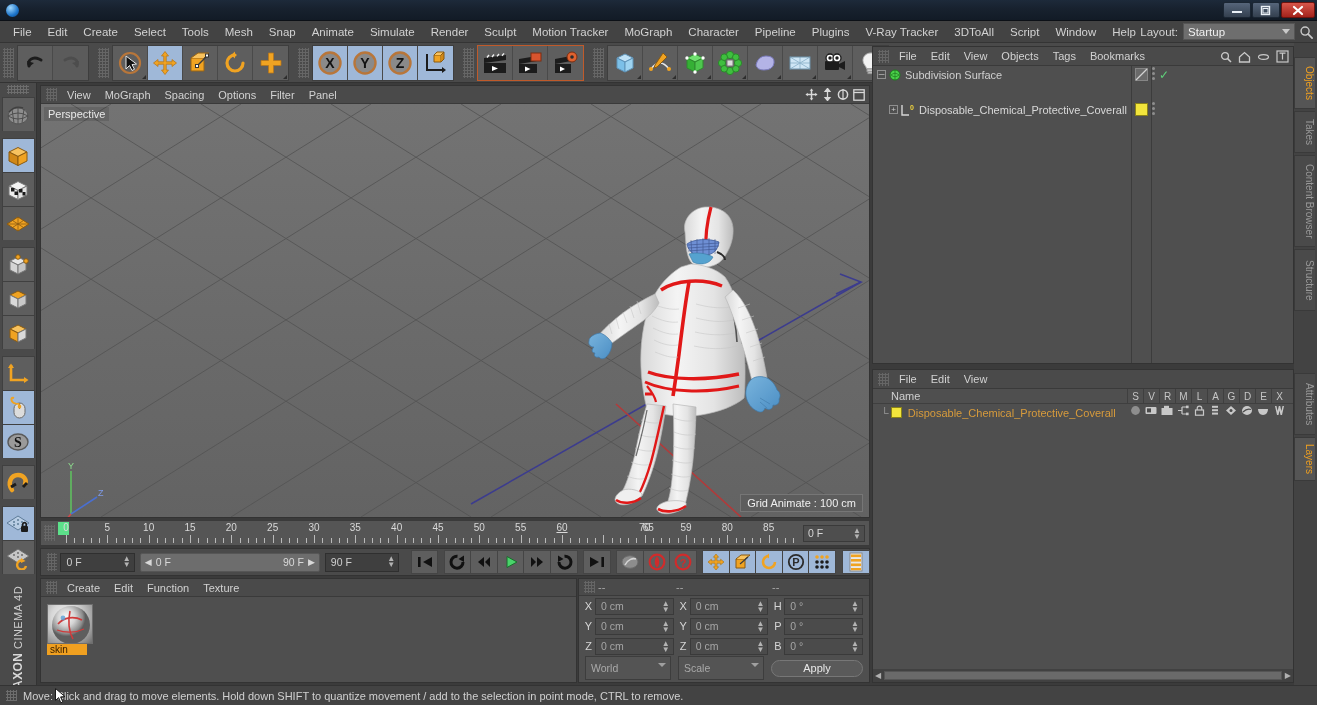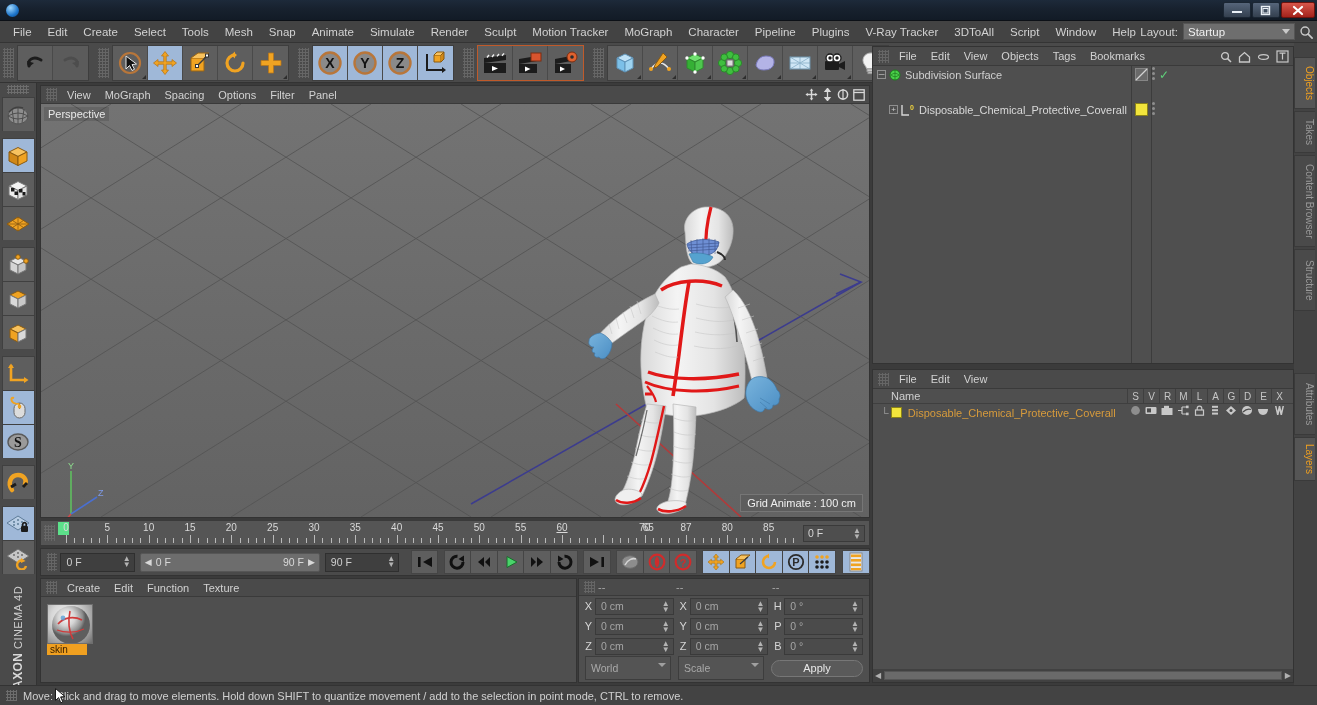--- a/index.html
+++ b/index.html
@@ -803,21 +803,21 @@
       <div class="tlnum" style="left: 214.667px;">25</div>
       <div class="tlnum" style="left: 256px;">30</div>
       <div class="tlnum" style="left: 297.333px;">35</div>
       <div class="tlnum" style="left: 338.667px;">40</div>
       <div class="tlnum" style="left: 380px;">45</div>
       <div class="tlnum" style="left: 421.333px;">50</div>
       <div class="tlnum" style="left: 462.667px;">55</div>
       <div class="tlnum" style="left: 504px; text-decoration: underline;">60</div>
       <div class="tlnum" style="left: 545.333px; margin-left: 45px;">65</div>
       <div class="tlnum" style="left: 586.667px;">70</div>
-      <div class="tlnum" style="left: 628px;">87</div>
+      <div class="tlnum" style="left: 628px;">59</div>
       <div class="tlnum" style="left: 669.333px;">80</div>
       <div class="tlnum" style="left: 710.667px;">85</div>
       <div class="tltick" style="left: 8px; height: 8px;"></div>
       <div class="tltick" style="left: 16.2667px; height: 5px;"></div>
       <div class="tltick" style="left: 24.5333px; height: 5px;"></div>
       <div class="tltick" style="left: 32.8px; height: 5px;"></div>
       <div class="tltick" style="left: 41.0667px; height: 5px;"></div>
       <div class="tltick" style="left: 49.3333px; height: 8px;"></div>
       <div class="tltick" style="left: 57.6px; height: 5px;"></div>
       <div class="tltick" style="left: 65.8667px; height: 5px;"></div>

